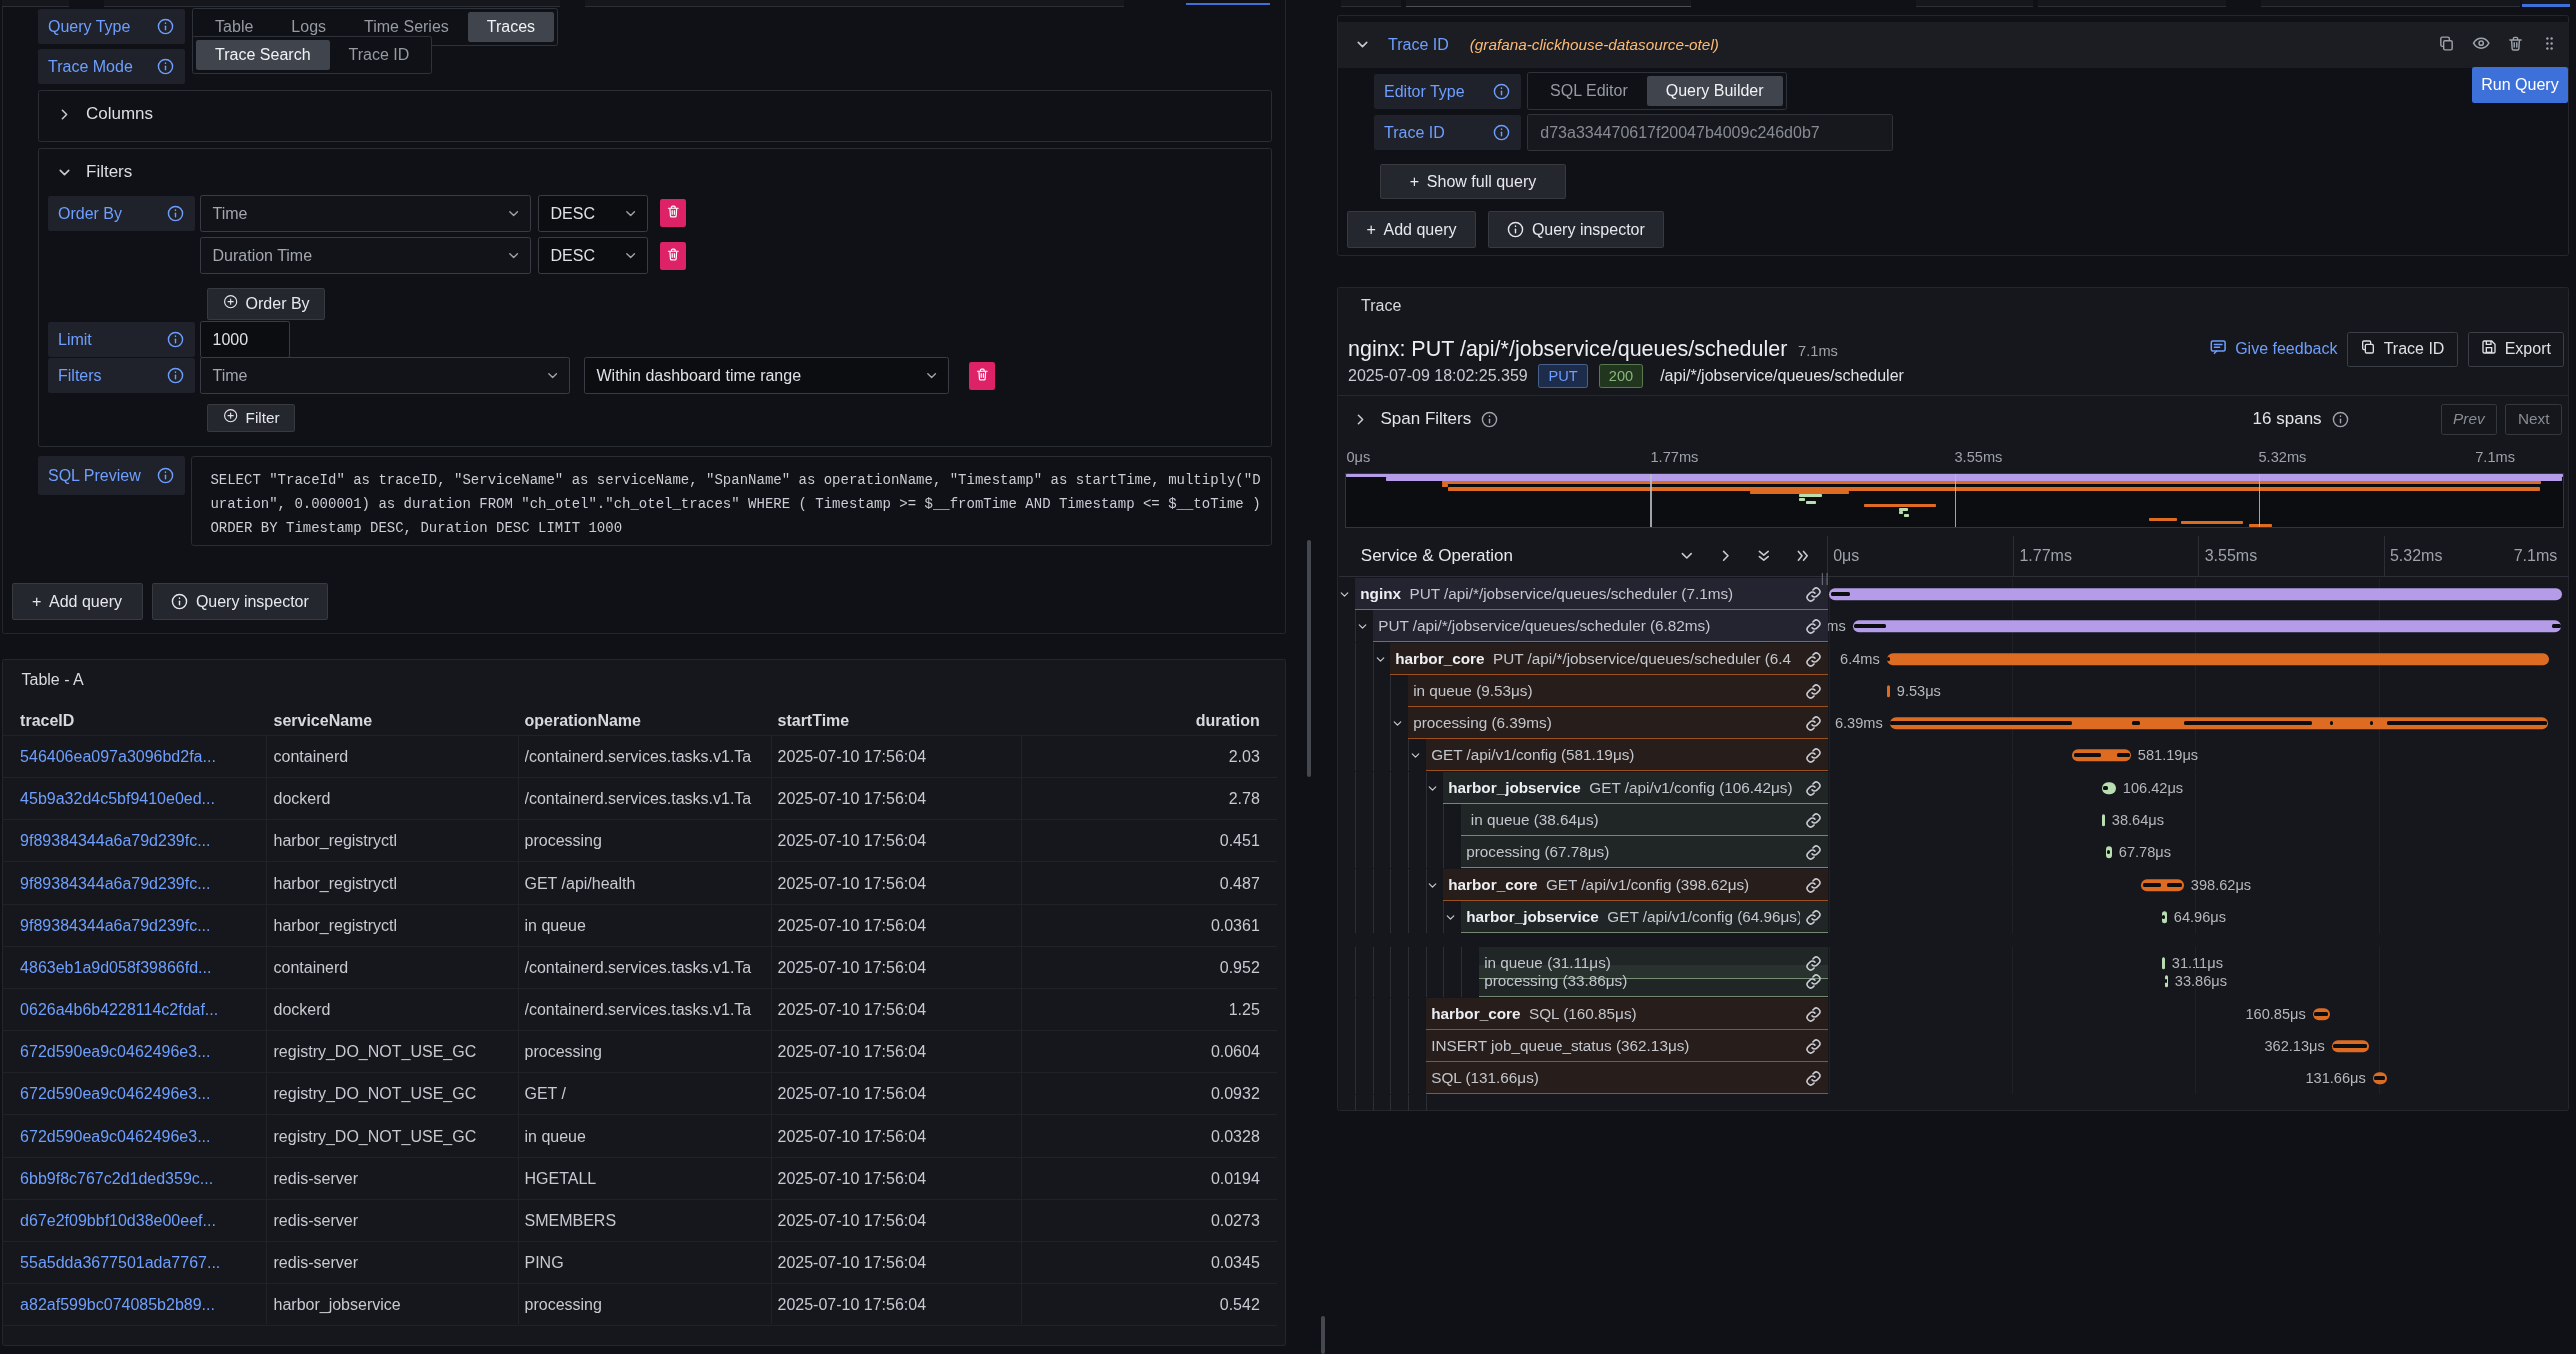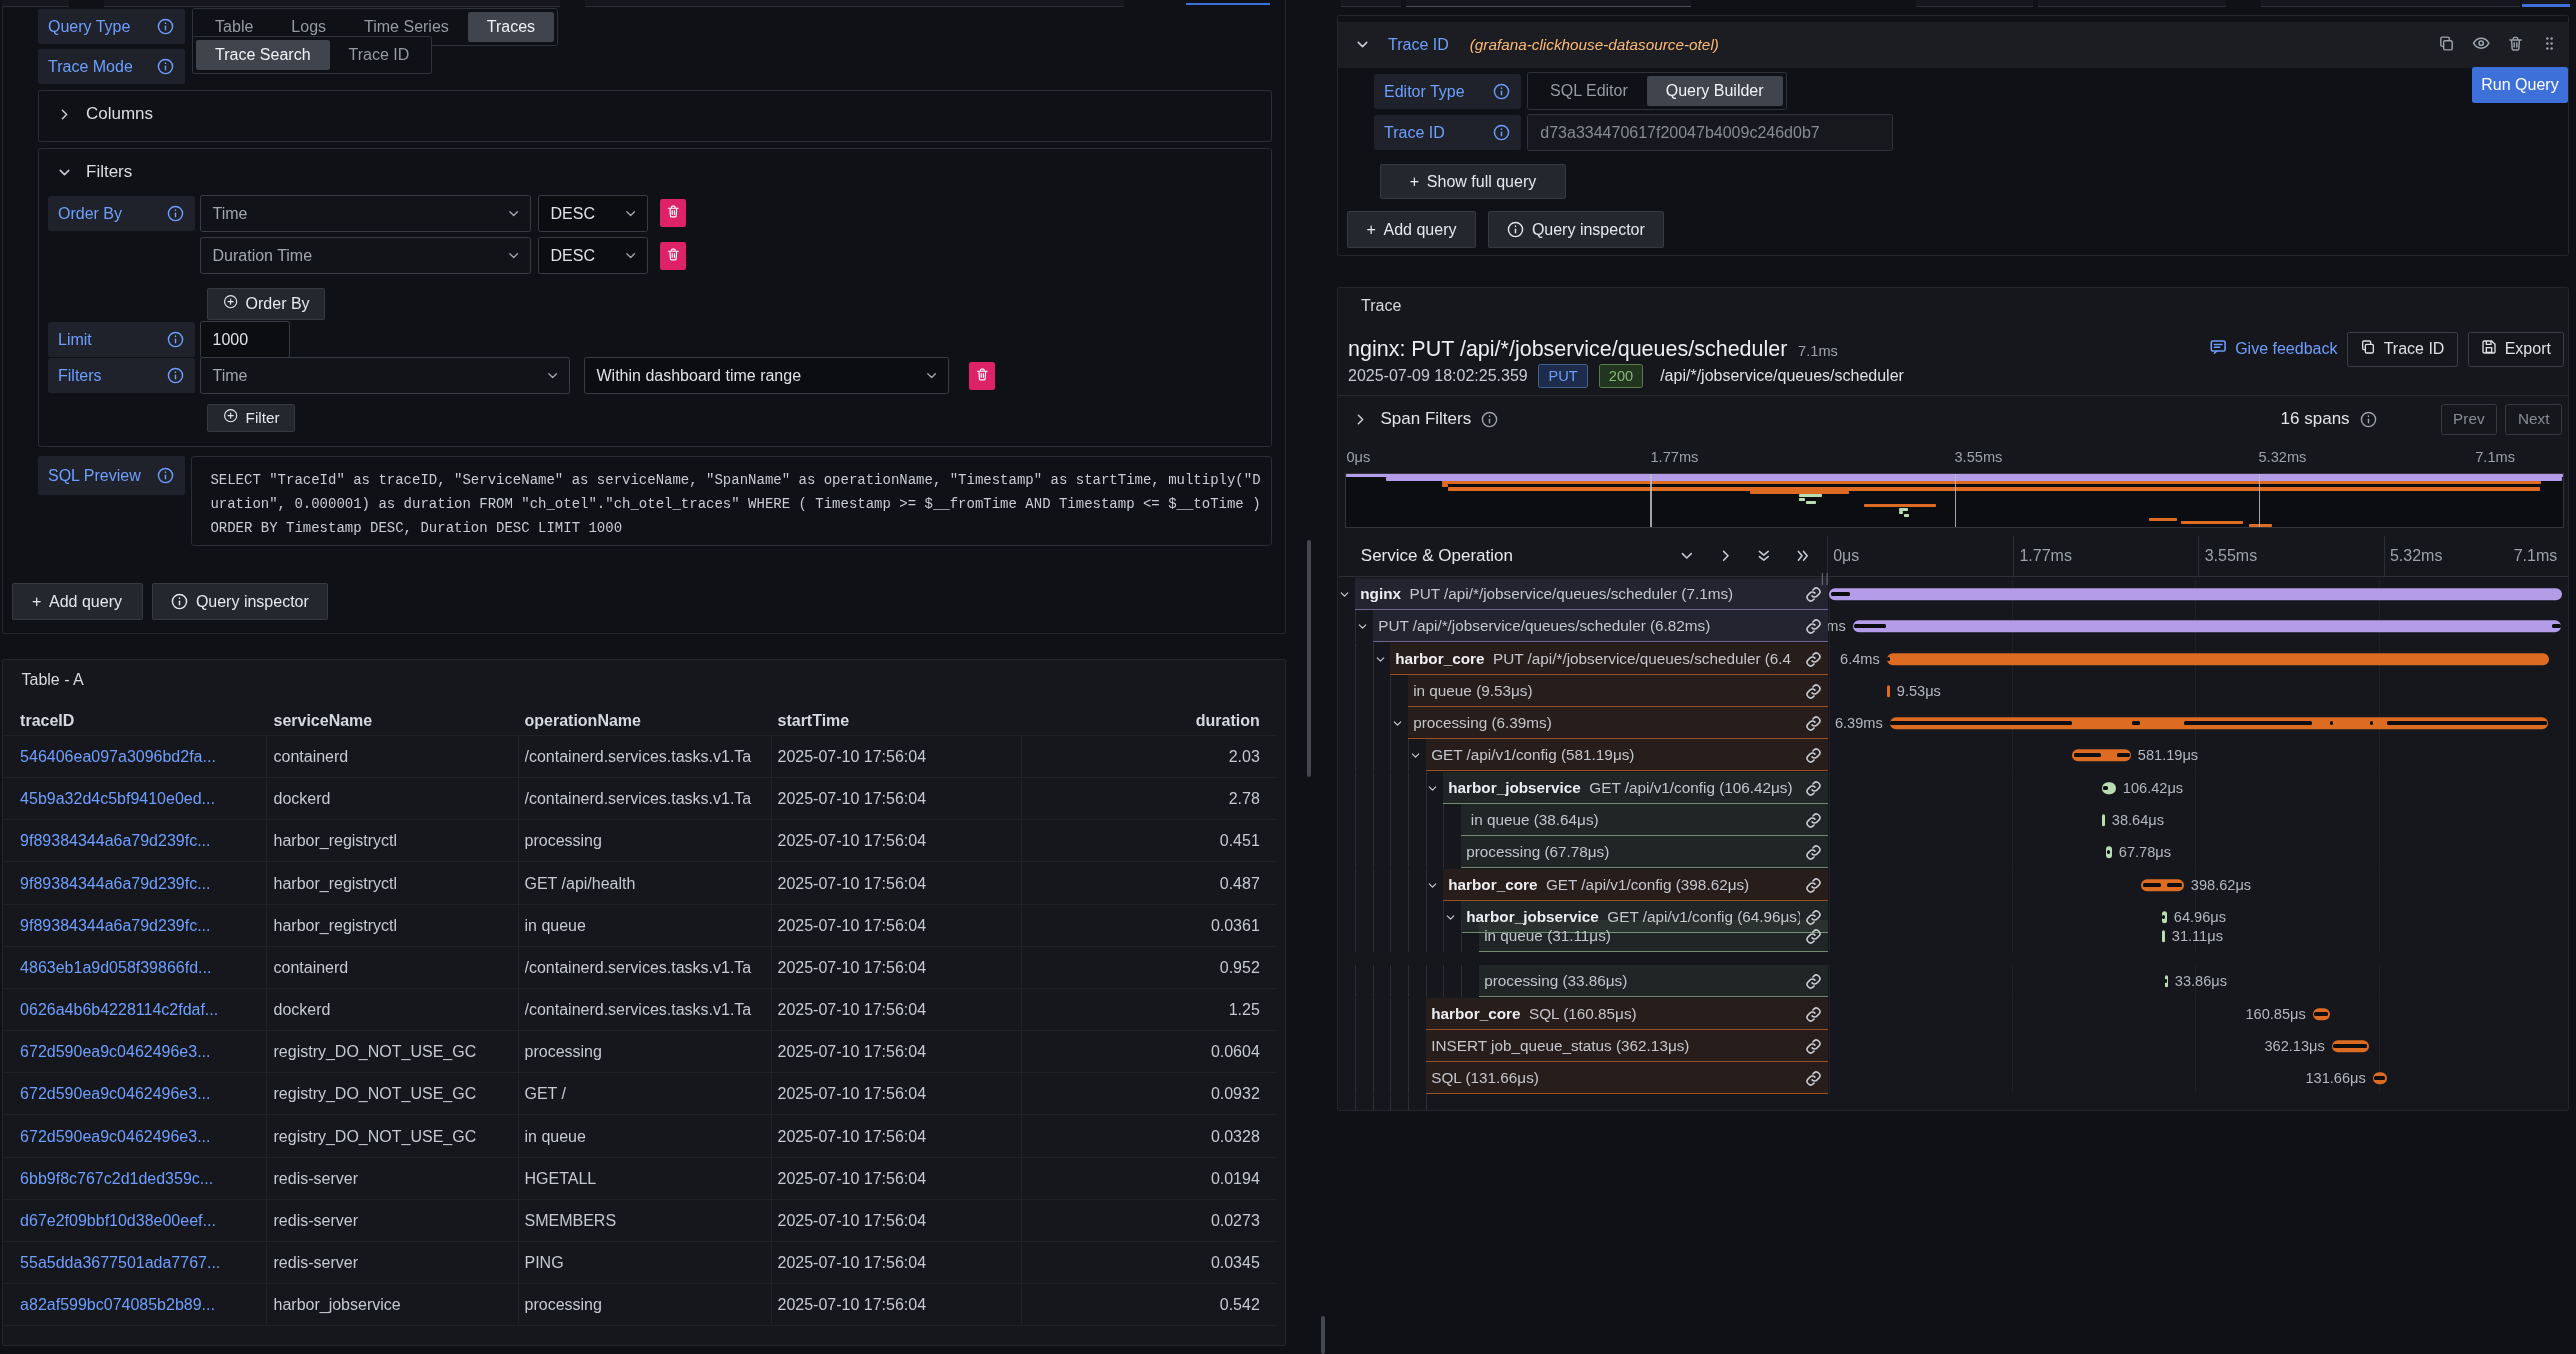--- a/index.html
+++ b/index.html
@@ -571,21 +571,21 @@
         </span>
       <span style="flex:1"></span>
       <span style="font-size:17px; font-weight:500; color:#e2e4e9;">16 spans</span>
       <span class="info-icon" style="margin-left:10px;">
           <svg width="17" height="17" viewBox="0 0 24 24" fill="none">
             <circle cx="12" cy="12" r="10" stroke="#9da2ab" stroke-width="2"></circle>
             <rect x="11" y="10.5" width="2" height="7" rx="1" fill="#9da2ab"></rect>
             <rect x="11" y="6" width="2" height="2.6" rx="1" fill="#9da2ab"></rect>
           </svg>
         </span>
-      <span class="sm-btn" style="margin-left:64px;">
+      <span class="sm-btn" style="margin-left:92px;font-style:italic;">
           <span>Prev</span>
         </span>
       <span class="sm-btn" style="margin-left:8.4px;">
           <span>Next</span>
         </span>
     </div>
 
     <div class="abs" id="mm-labels" style="left:7px; top:157px; right:7px; height:20px; font-size:14.6px; color:#9da2ab;">
         <span style="position: absolute; bottom: 0px; left: calc(0% + 1.5px);">0μs</span>
         <span style="position: absolute; bottom: 0px; left: calc(25% + 1.5px);">1.77ms</span>
@@ -1050,21 +1050,21 @@
           <div class="tr-time">
             <div class="tl-grid" style="left: 0.8px;"></div>
             <div class="tl-grid" style="left: 184px;"></div>
             <div class="tl-grid" style="left: 367px;"></div>
             <div class="tl-grid" style="left: 551px;"></div>
             <div class="span-bar" style="left: 334px; width: 5.5px; background: rgb(184, 221, 177);"></div>
             <div class="crit" style="left: 334px; width: 3.3px;"></div>
             <div class="bar-label" style="left: 346px;">64.96μs</div>
           </div>
         </div>
-        <div class="tree-row" style="top: 342px; height: 32px;">
+        <div class="tree-row" style="top: 369px; height: 32px;">
           <div class="tr-name">
             <div class="tr-guide" style="left: 16px;"></div>
             <div class="tr-guide" style="left: 34px;"></div>
             <div class="tr-guide" style="left: 51px;"></div>
             <div class="tr-guide" style="left: 69px;"></div>
             <div class="tr-guide" style="left: 87px;"></div>
             <div class="tr-guide" style="left: 104px;"></div>
             <div class="tr-guide" style="left: 122px;"></div>
             <div class="tr-cell" style="left: 140px; right: 0px; background: rgba(184, 221, 177, 0.07); border-bottom: 1.5px solid rgba(184, 221, 177, 0.55);">
               <div class="tr-text" style="padding-left: 5.4px;">

